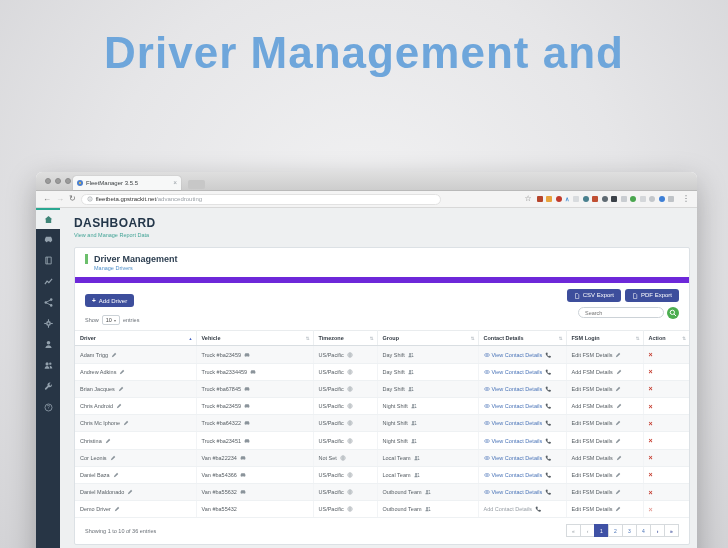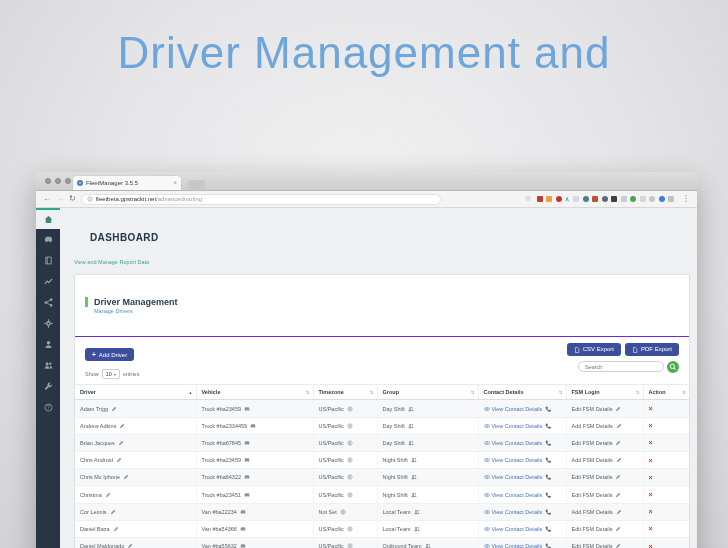--- a/index.html
+++ b/index.html
@@ -2,21 +2,21 @@
 <html><head>
 <meta charset="utf-8">
 <style>
   html,body{margin:0;padding:0}
   body{
     width:728px;height:548px;overflow:hidden;position:relative;
     font-family:"Liberation Sans",sans-serif;
     background:radial-gradient(ellipse at 50% 38%, #f1f1f2 0%, #e6e6e8 50%, #d3d3d6 100%);
   }
   
-  .hero{padding-top:24px;text-align:center;color:#6ea6db;font-weight:400;
+  .hero{padding-top:24px;text-align:center;color:#6ea6db;font-weight:700;
         font-size:44px;line-height:57px;letter-spacing:1px}
   
   .window{position:absolute;left:36px;top:172px;width:661px;height:400px;
           border-radius:6px 6px 0 0;box-shadow:0 10px 30px rgba(0,0,0,.28);background:#fff}
   .titlebar{height:18px;background:linear-gradient(#dfdfdf,#cdcdcd);
             border-radius:6px 6px 0 0;border-bottom:1px solid #b9b9b9;
             position:relative;display:flex;align-items:flex-end}
   .lights{position:absolute;left:9px;top:6px;display:flex;gap:4px}
   .light{width:6px;height:6px;border-radius:50%;background:#9b9b9b;border:1px solid #8a8a8a;box-sizing:border-box}
   .tab{width:100px;height:14px;background:#f7f8f8;border-radius:3px 3px 0 0;
@@ -43,24 +43,24 @@
   .ext.square{border-radius:1px}
   .ext.caret{width:auto;height:auto;font-size:6px;font-weight:bold;line-height:6px;background:none!important}
   .menu-dots{font-size:8px;color:#5f6368;margin-left:3px;line-height:1}
   
   .app{display:flex;height:365px;background:#eef0f1;overflow:hidden}
   .sidebar{width:24px;background:#273545;flex:none}
   .s-item{height:21px;display:flex;align-items:center;justify-content:center;color:#93a1ad}
   .s-item svg{width:9px;height:9px}
   .s-item.active{height:19px;background:#eef1f2;border-top:2px solid #2aa791;color:#3e8577}
   .main{flex:1;padding:8px 7px 0 14px;overflow:hidden}
-  .dash{font-size:10px;font-weight:bold;color:#24374a;margin:16px;letter-spacing:.4px}
+  .dash{font-size:12px;font-weight:bold;color:#24374a;margin:0;letter-spacing:.4px}
   .dash-sub{font-size:5.5px;color:#43a497;margin-top:2px}
   .panel{background:#fff;border:1px solid #dce1e5;border-radius:2px;margin-top:9px}
-  .p-head{padding:22px 10px;border-bottom:1px solid #6d28d9}
+  .p-head{padding:6px 10px;border-bottom:6px solid #6d28d9}
   .p-title{font-size:9px;font-weight:bold;color:#2c3e50;border-left:3px solid #6cbf6c;padding-left:6px;line-height:1.15}
   .p-sub{font-size:5.5px;color:#4e8fc9;padding-left:9px;margin-top:1px}
   .toolbar{padding:6px 10px 5px;display:flex;justify-content:space-between;align-items:flex-start}
   .btn{background:#3d4e9c;color:#fff;border:none;border-radius:3px;font-size:6px;
        padding:3px 7px;display:inline-flex;align-items:center;gap:3px;font-family:inherit;line-height:1.1}
   .plus{font-size:6.5px;font-weight:bold}
   .show-row{margin-top:8px;font-size:5.5px;color:#6a7077;display:flex;align-items:center;gap:3px}
   .pgsize{border:1px solid #ccd2d7;border-radius:2px;padding:1px 3px;font-size:5.5px;color:#444;
           display:inline-flex;gap:2px;align-items:center;background:#fff}
   .caret-dn{font-size:4px;color:#777}

